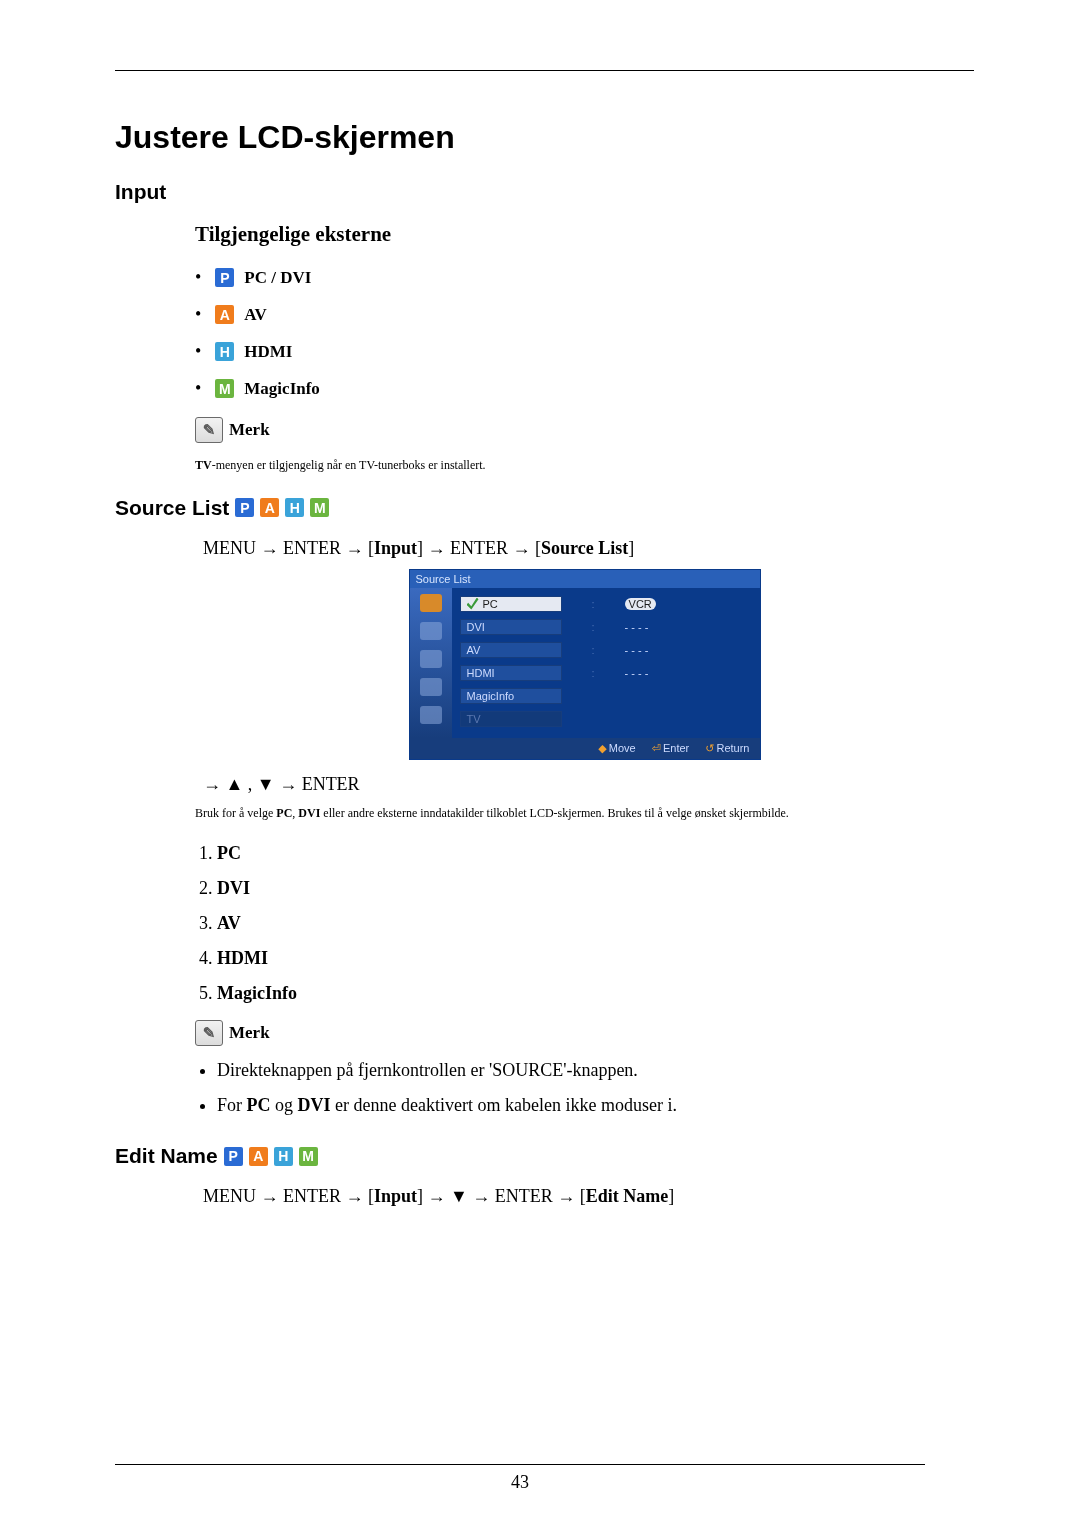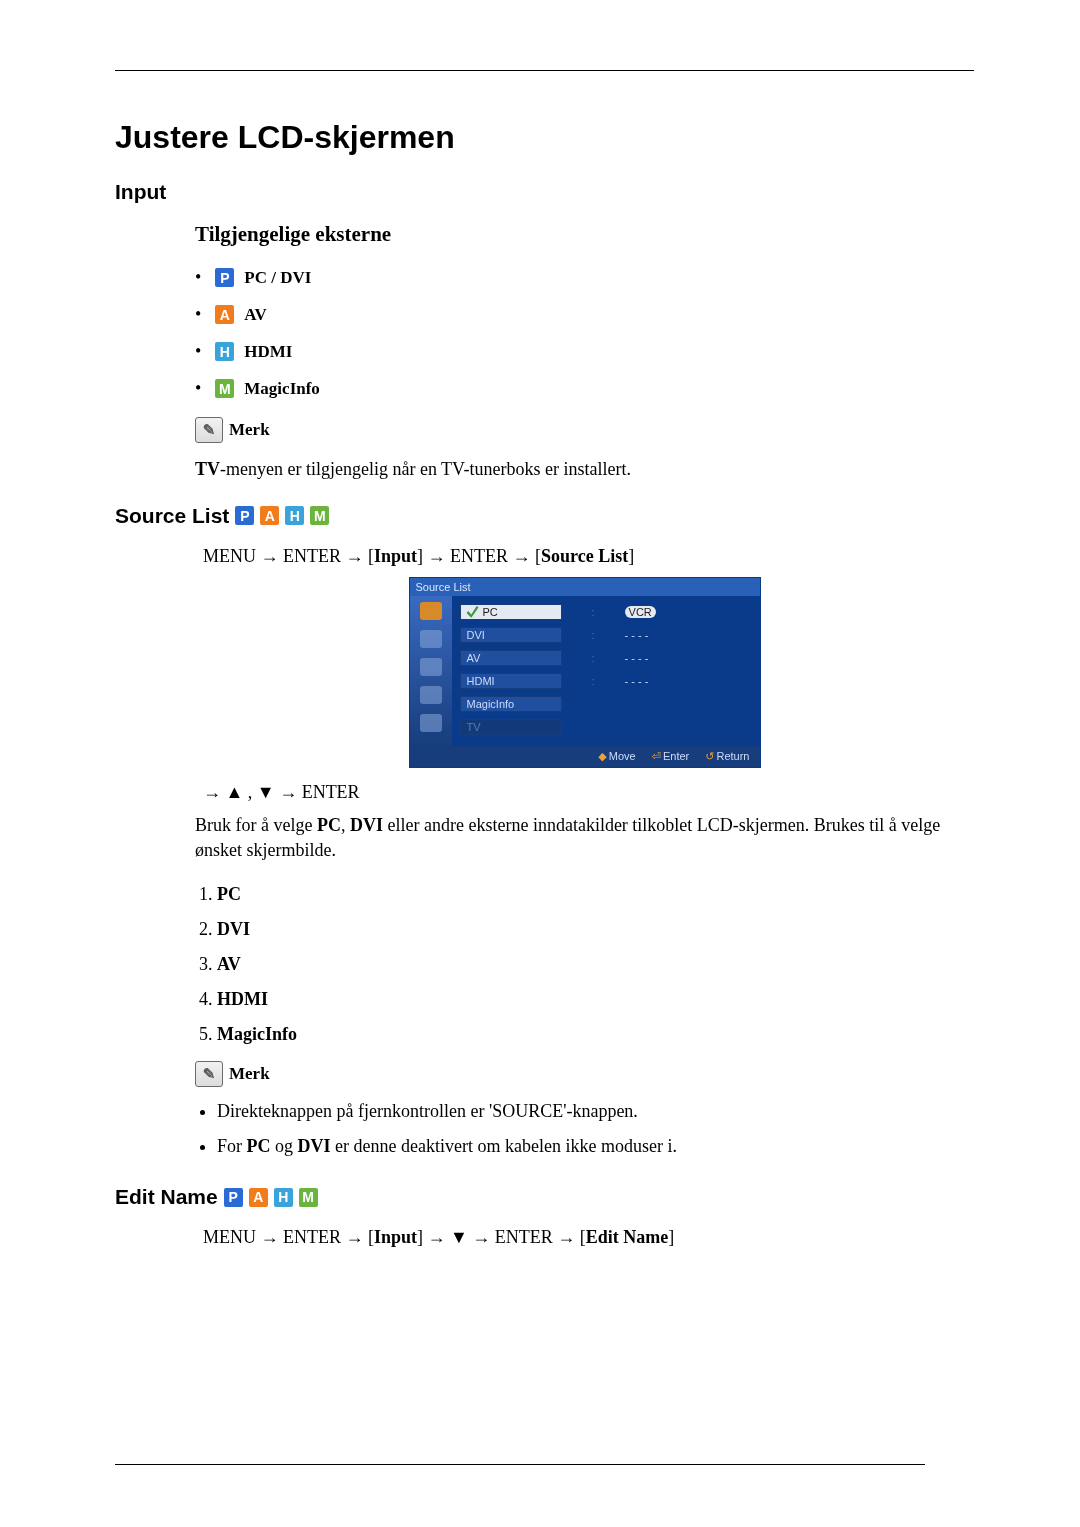--- a/index.html
+++ b/index.html
@@ -112,21 +112,21 @@
     border: 1.5px solid #6a6a6a;
     border-radius: 3px;
     display: inline-flex;
     align-items: center;
     justify-content: center;
     color: #5a5a5a;
     font-size: 15px;
     background: linear-gradient(#f2f2f2,#dcdcdc);
   }
   p.body {
-    font-size: 18px;
+    font-size: 12px;
     line-height: 1.38;
     margin: 0 0 22px 0;
   }
   .nav-line {
     font-size: 18px;
     margin: 0 0 10px 8px;
   }
   .osd-wrap {
     display: flex;
     justify-content: center;
@@ -383,13 +383,14 @@
     <span class="icon-box icon-M">M</span>
   </h2>
 
   <div class="content-indent">
     <p class="nav-line">
       <span>MENU → ENTER → [</span><strong>Input</strong><span>] → ▼ → ENTER → [</span><strong>Edit Name</strong><span>]</span>
     </p>
   </div>
 
   <hr class="hr-bottom">
+  <div class="page-number">43</div>
 </div>
 
 </body></html>

